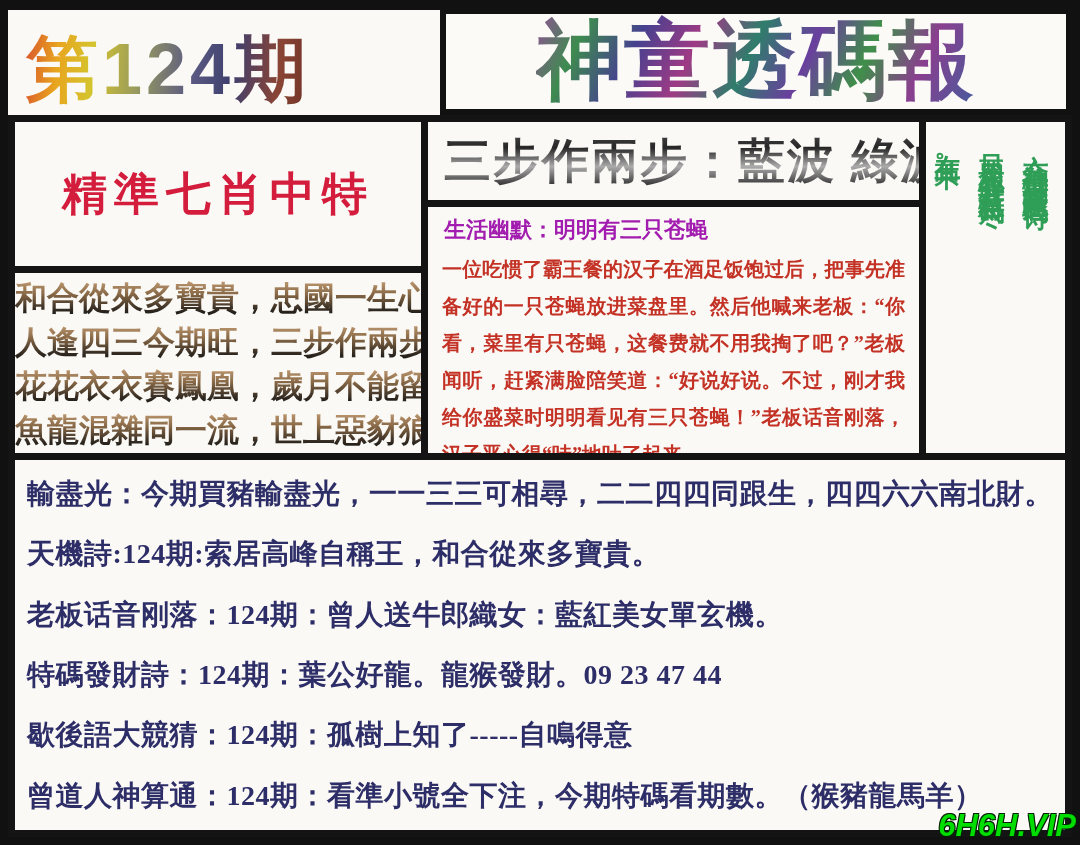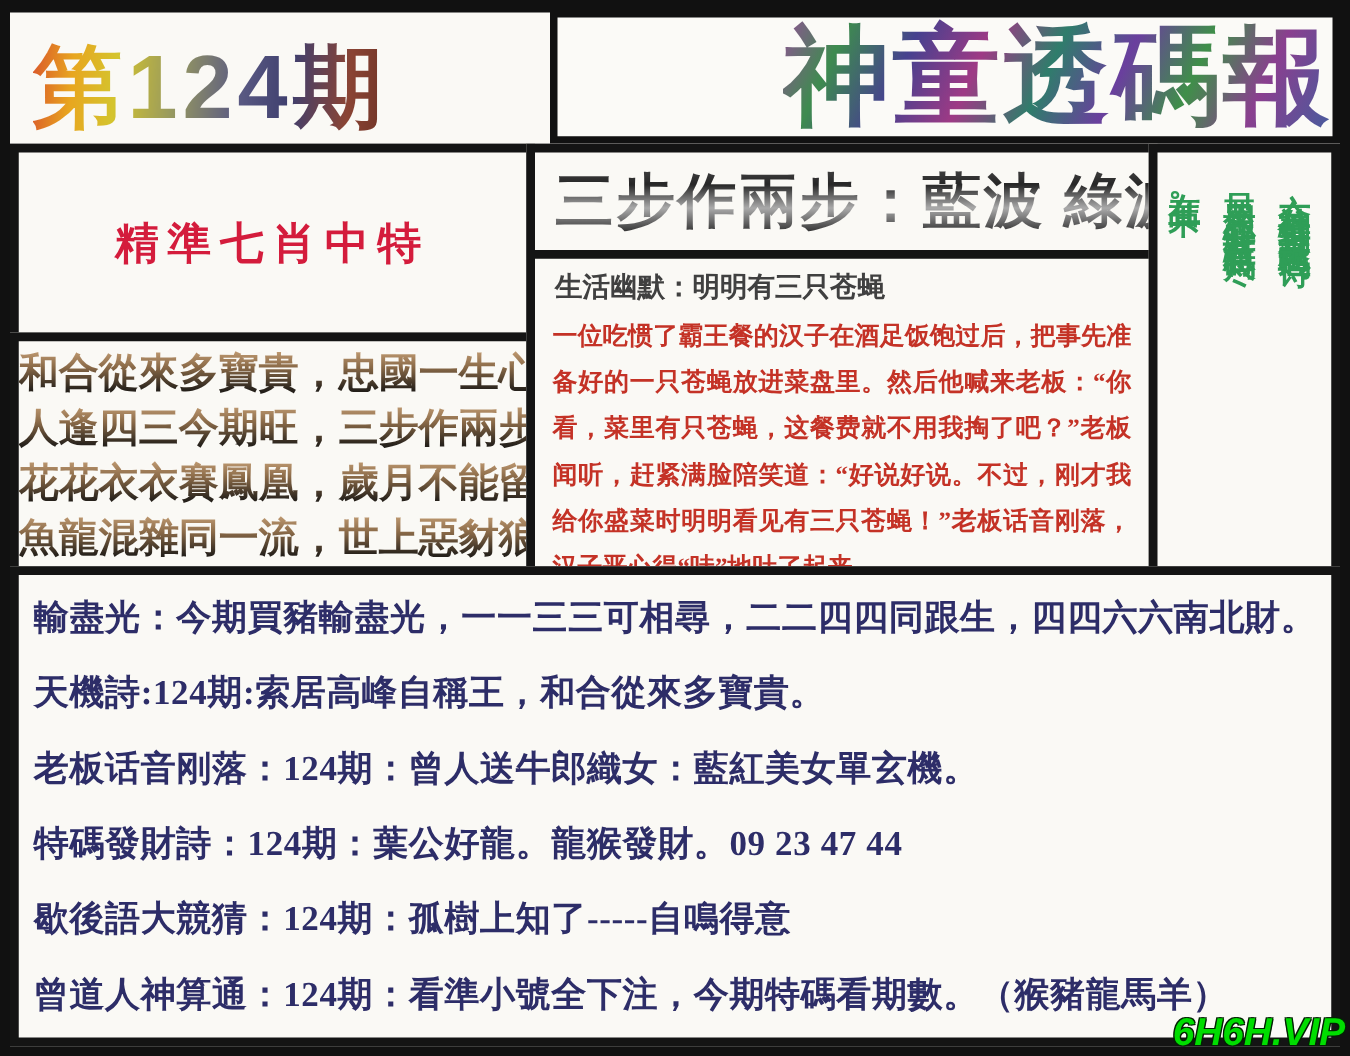--- a/index.html
+++ b/index.html
@@ -8,31 +8,31 @@
     font-family:"Liberation Sans","DejaVu Sans",sans-serif;overflow:hidden;
   }
   .band{position:absolute;left:8px;top:10px;width:1064px;height:105px;background:#faf9f5;}
   .issue{
     position:absolute;left:26px;top:22px;font-size:72px;font-weight:bold;letter-spacing:4px;
     background:linear-gradient(95deg,#d9542b 0%,#e8a61f 12%,#d4c42e 24%,#97995f 40%,#5a5a83 58%,#3f3f6e 72%,#8a4434 88%,#6e3326 100%);
     -webkit-background-clip:text;background-clip:text;color:transparent;
   }
   .masthead-box{
     position:absolute;left:440px;top:8px;width:632px;height:107px;border:6px solid #111;
-    background:#fbfaf7;display:flex;align-items:center;justify-content:flex-end;box-sizing:border-box;
+    background:#fbfaf7;display:flex;align-items:center;justify-content:center;box-sizing:border-box;
   }
   .masthead{
     font-size:86px;font-weight:900;letter-spacing:2px;white-space:nowrap;
     background:linear-gradient(115deg,#9b4a9e 0%,#3e8b4f 12%,#46418f 24%,#9e3a85 36%,#2f7d6b 48%,#6a3f9e 60%,#3f8f49 72%,#8a3f8f 84%,#3f5f9f 100%);
     -webkit-background-clip:text;background-clip:text;color:transparent;
   }
   .box{position:absolute;border:7px solid #141414;background:#faf9f5;box-sizing:border-box;}
   .box-left-top{left:8px;top:115px;width:420px;height:158px;display:flex;flex-direction:column;justify-content:space-evenly;align-items:center;}
   .seven-heading{
-    font-size:35px;font-weight:bold;color:#d41c3c;letter-spacing:7px;white-space:nowrap;
+    font-size:45px;font-weight:bold;color:#d41c3c;letter-spacing:7px;white-space:nowrap;
     font-family:"Liberation Serif","DejaVu Serif",serif;
   }
   .zodiac-row{
     font-size:41px;font-weight:900;letter-spacing:17px;white-space:nowrap;
     background:linear-gradient(180deg,#e0481c 10%,#ec7a28 55%,#f3b04c 95%);
     -webkit-background-clip:text;background-clip:text;color:transparent;
   }
   .box-left-poem{left:8px;top:266px;width:420px;height:194px;display:flex;flex-direction:column;justify-content:space-evenly;padding:4px 0;}
   .poem-line{
     font-size:32px;font-weight:800;text-align:center;white-space:nowrap;letter-spacing:0px;
@@ -40,21 +40,21 @@
     -webkit-background-clip:text;background-clip:text;color:transparent;
   }
   .box-mid-wave{left:421px;top:115px;width:505px;height:92px;display:flex;align-items:center;}
   .wave-heading{
     font-size:47px;font-weight:900;letter-spacing:2px;padding-left:16px;white-space:nowrap;
     background:linear-gradient(180deg,#4c4c4c 0%,#262626 28%,#ababab 58%,#050505 100%);
     -webkit-background-clip:text;background-clip:text;color:transparent;
   }
   .box-mid-humor{left:421px;top:200px;width:505px;height:260px;padding:6px 14px;box-sizing:border-box;
     font-family:"Liberation Serif","DejaVu Serif",serif;}
-  .humor-title{font-size:22px;font-weight:bold;color:#404040;margin:2px 0 6px 2px;}
+  .humor-title{font-size:22px;font-weight:bold;color:#a21caf;margin:2px 0 6px 2px;}
   .humor-body{font-size:20px;font-weight:bold;color:#c43226;line-height:37px;text-align:justify;}
   .box-right{left:919px;top:115px;width:153px;height:345px;padding:12px 8px;box-sizing:border-box;}
   .vertical-wrap{writing-mode:vertical-rl;height:100%;width:100%;
     font-family:"Liberation Serif","DejaVu Serif",serif;}
   .vertical-line{font-size:26px;font-weight:600;color:#2f9e57;letter-spacing:5px;line-height:44px;}
   .box-bottom{left:8px;top:453px;width:1064px;height:384px;display:flex;flex-direction:column;justify-content:space-around;
     padding:4px 0 4px 12px;font-family:"Liberation Serif","DejaVu Serif",serif;}
   .bottom-row{font-size:28px;font-weight:bold;color:#2d2d68;white-space:nowrap;letter-spacing:0.5px;}
   .watermark{
     position:absolute;right:4px;bottom:1px;font-size:31px;font-weight:700;font-style:italic;

